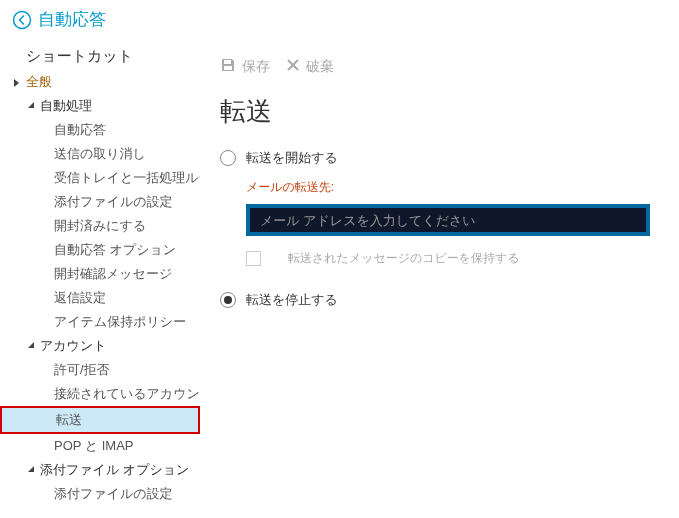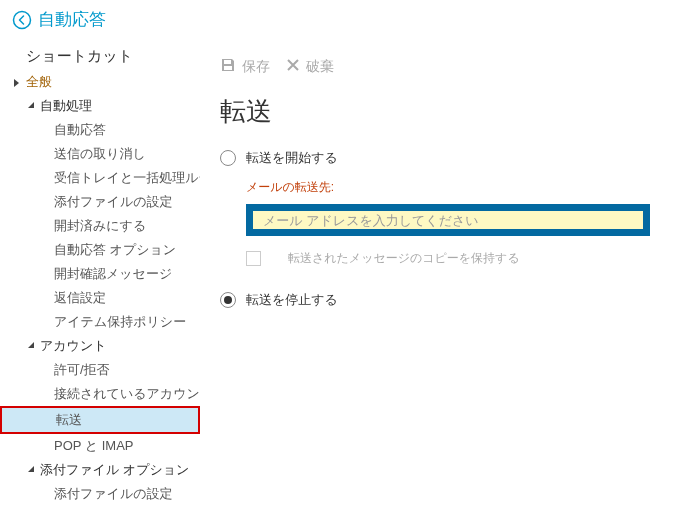--- a/index.html
+++ b/index.html
@@ -158,22 +158,22 @@
     margin-bottom: 24px;
   }
   .field-label {
     font-size: 12px;
     color: #c2410c;
     margin-bottom: 8px;
   }
   .text-input {
     width: 404px;
     height: 32px;
-    border: 7px solid #0369a1;
-    background: #fef9c3;
+    border: 4px solid #0369a1;
+    background: #0f172a;
     padding: 0 10px;
     font-size: 13px;
     color: #888;
   }
   .text-input::placeholder { color: #999; }
   .check-row {
     display: flex;
     align-items: center;
     gap: 27px;
     margin-top: 14px;

